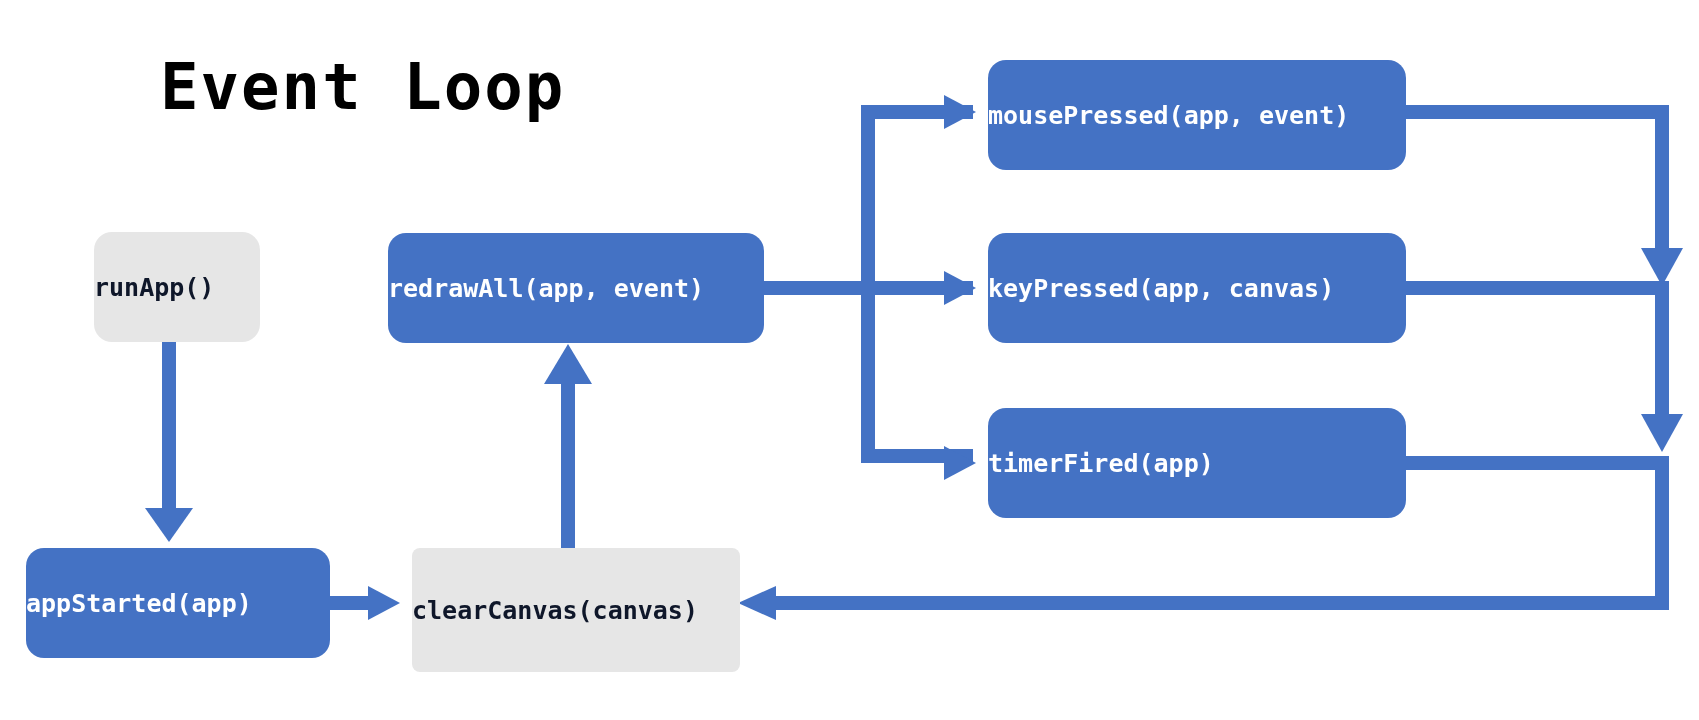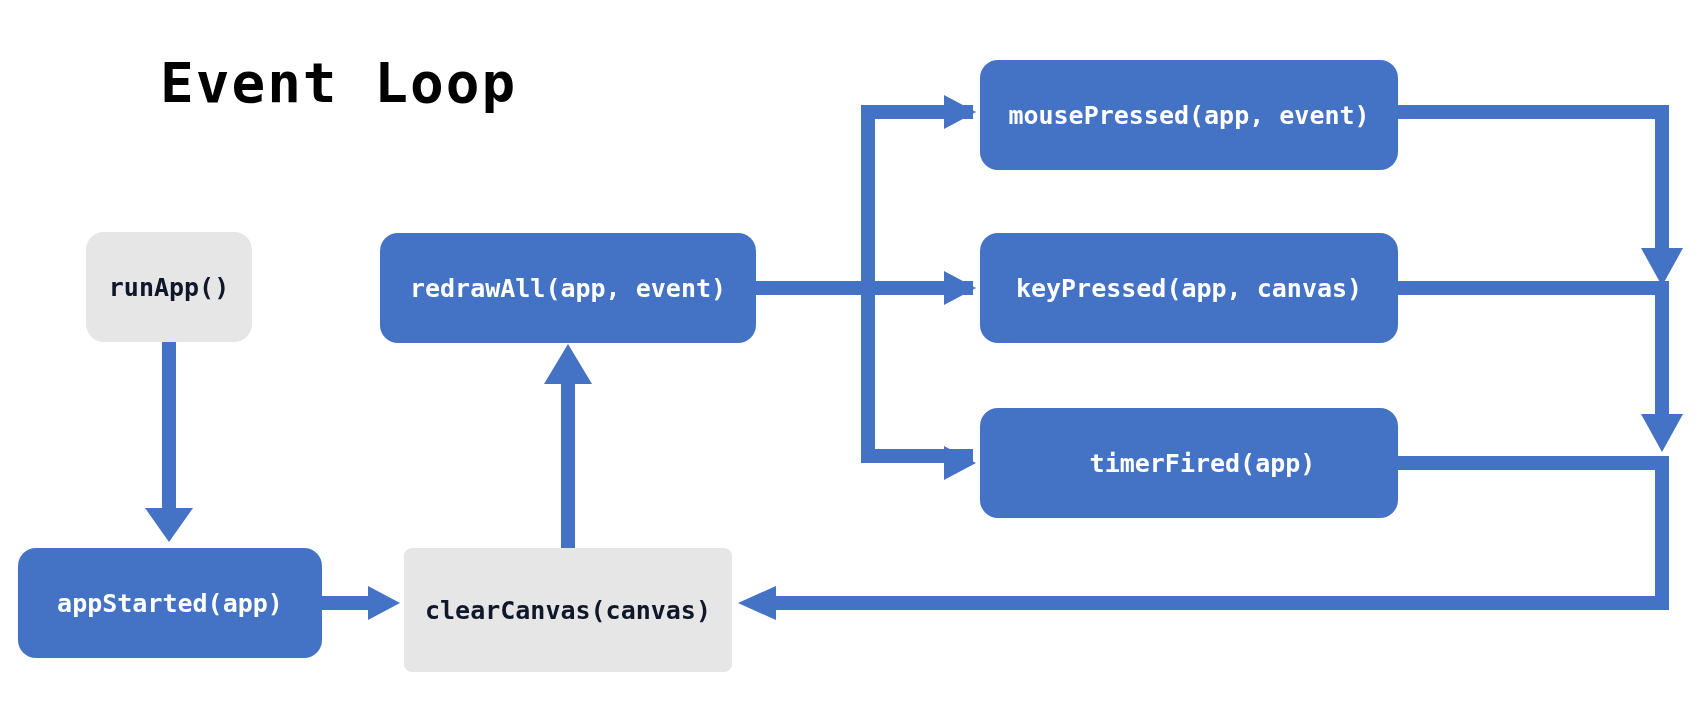--- a/index.html
+++ b/index.html
@@ -24,47 +24,48 @@
     left: 0;
     top: 0;
     width: 1699px;
     height: 720px;
   }
   .node {
     position: absolute;
     box-sizing: border-box;
     display: flex;
     align-items: center;
-    justify-content: center;
+    justify-content: flex-start;
     border-radius: 18px;
     font-family: "DejaVu Sans Mono", monospace;
     font-weight: bold;
     font-size: 25px;
     letter-spacing: 0px;
     white-space: nowrap;
     z-index: 5;
+    margin-left: 8px;
   }
   .node.blue {
     background: #4472C4;
     color: #ffffff;
   }
   .node.gray {
     background: #E6E6E6;
     color: #0f172a;
   }
   .node-label {
     pointer-events: none;
   }
   #title {
     position: absolute;
     left: 160px;
     top: 50px;
     font-family: "DejaVu Sans Mono", monospace;
     font-weight: bold;
-    font-size: 56px;
+    font-size: 64px;
     color: #000000;
     letter-spacing: 2px;
     z-index: 6;
     white-space: nowrap;
   }
 </style>
 </head>
 <body>
 
 <div id="stage">
@@ -146,17 +147,17 @@
   </div>
 
   <div class="node blue" style="left:980px; top:60px; width:418px; height:110px;">
     <span class="node-label">mousePressed(app, event)</span>
   </div>
 
   <div class="node blue" style="left:980px; top:233px; width:418px; height:110px;">
     <span class="node-label">keyPressed(app, canvas)</span>
   </div>
 
-  <div class="node blue" style="left:980px; top:408px; width:418px; height:110px;padding-left:27px;">
+  <div class="node blue" style="left:980px; top:408px; width:418px; height:110px;">
     <span class="node-label">timerFired(app)</span>
   </div>
 
 </div>
 
 </body></html>

